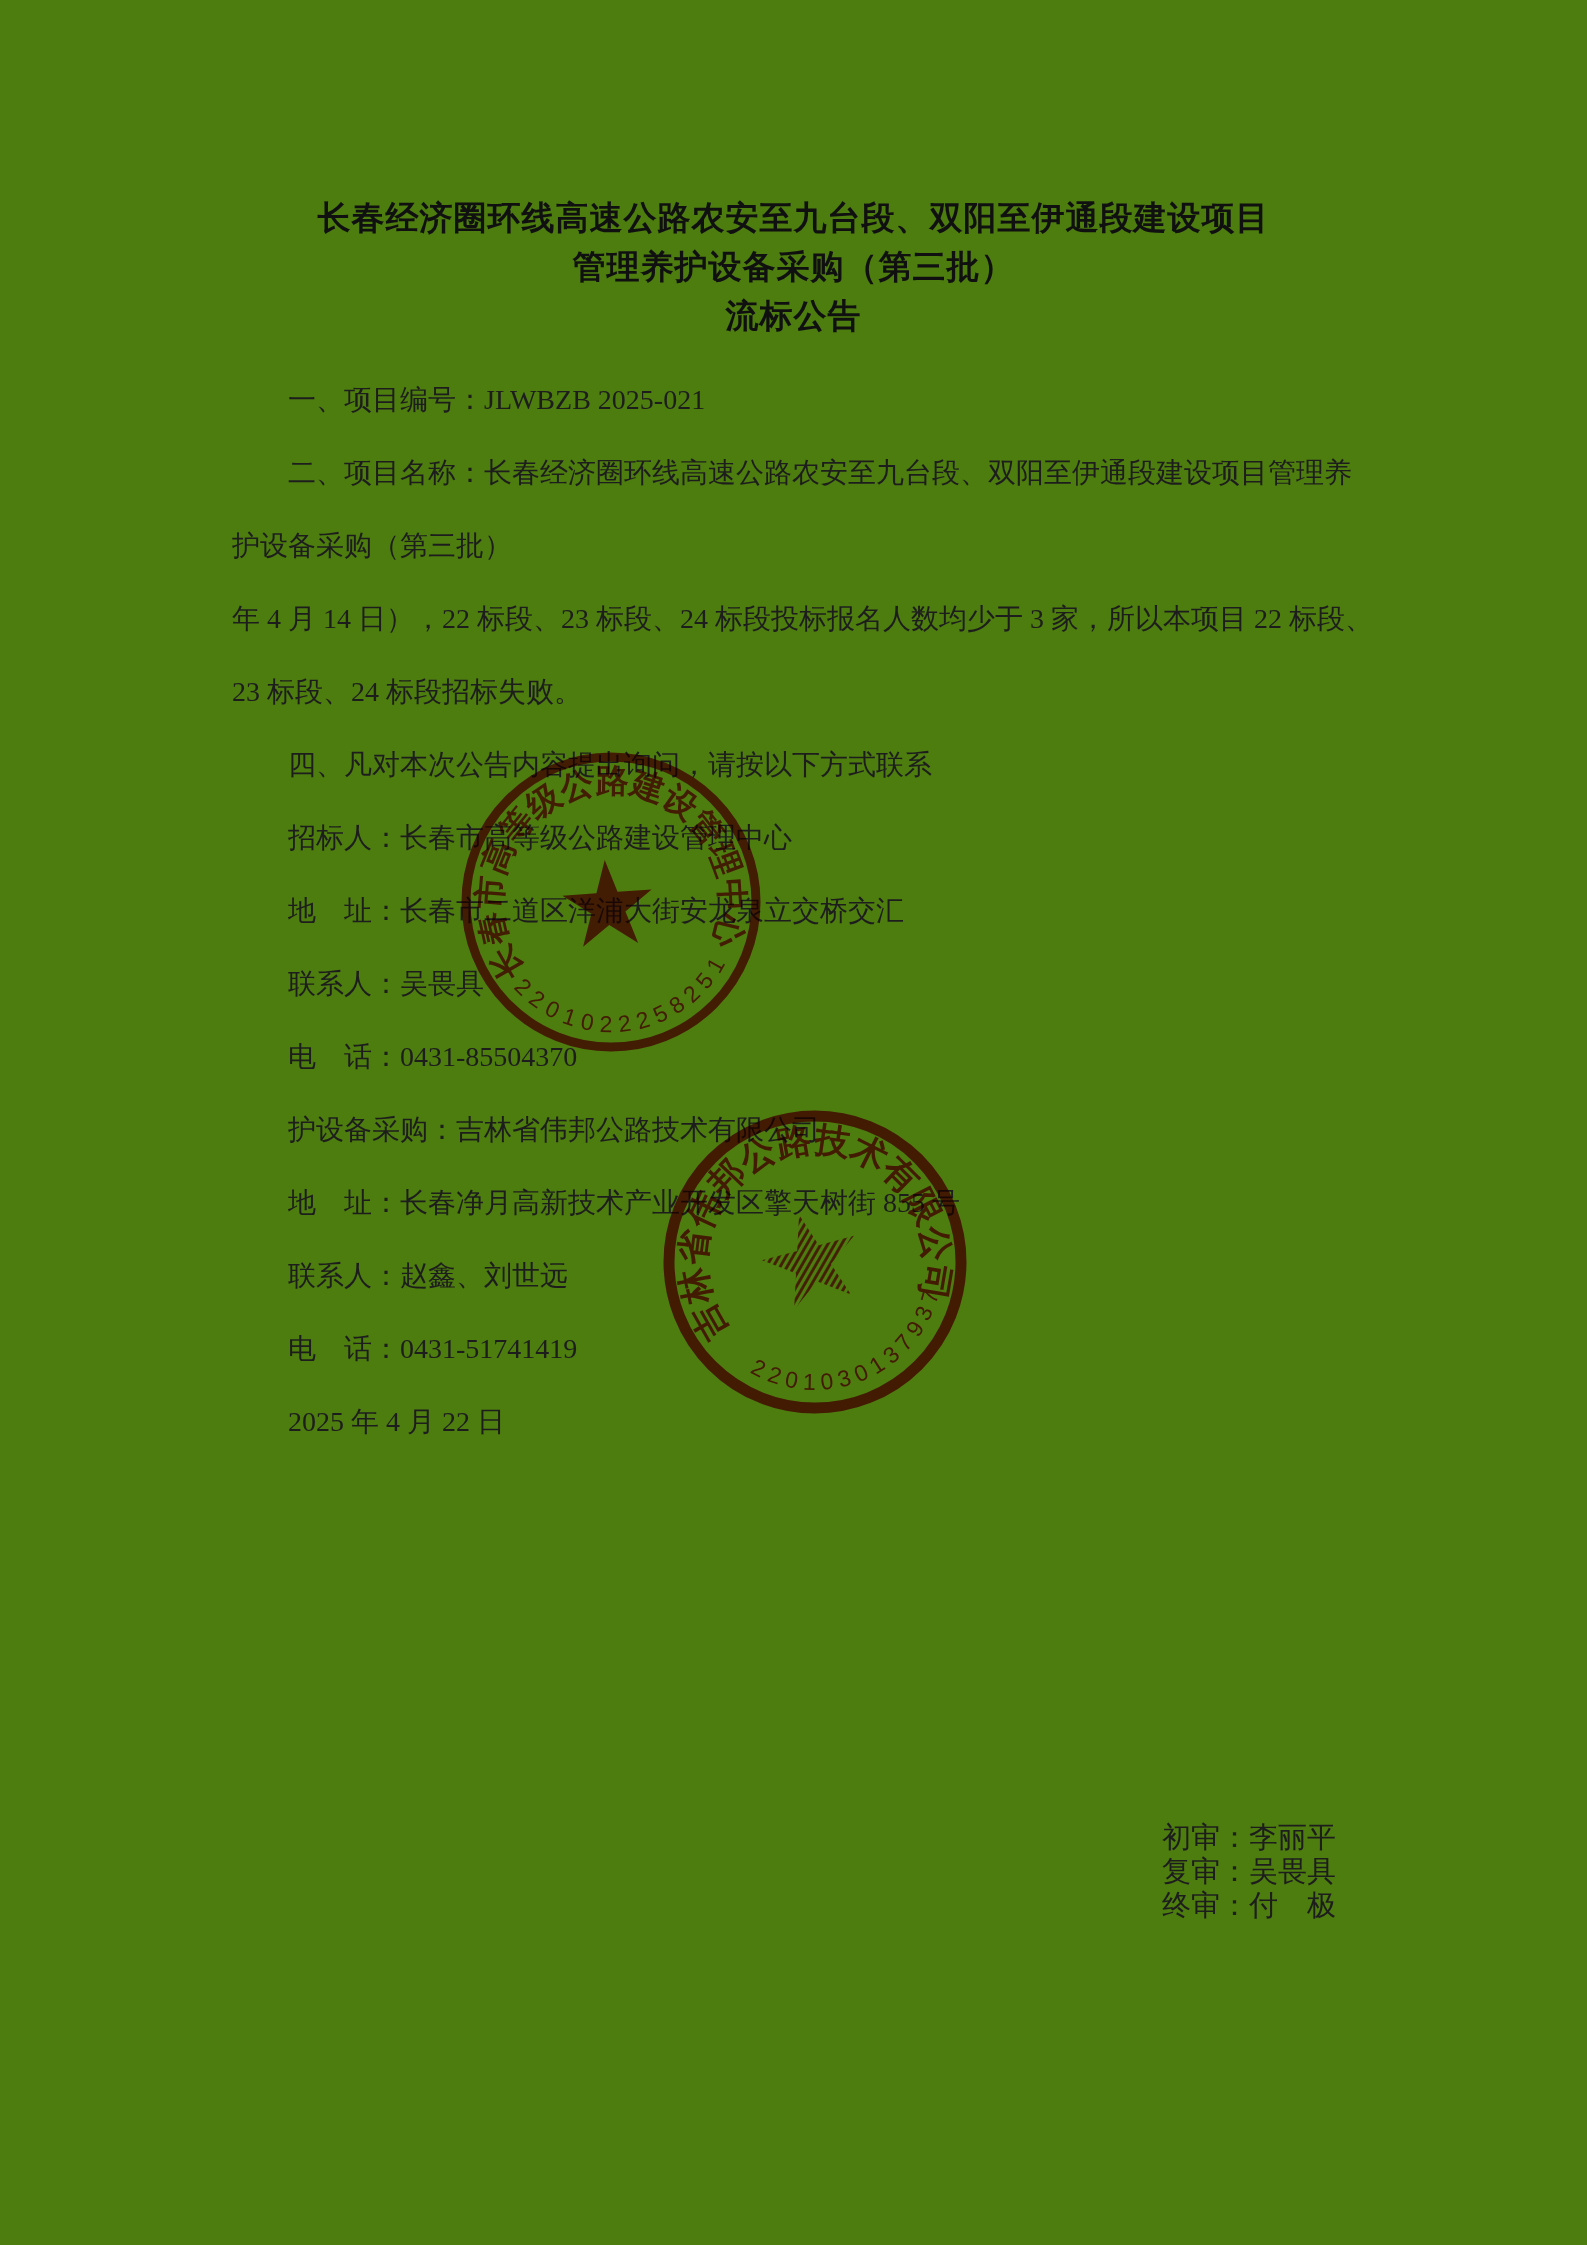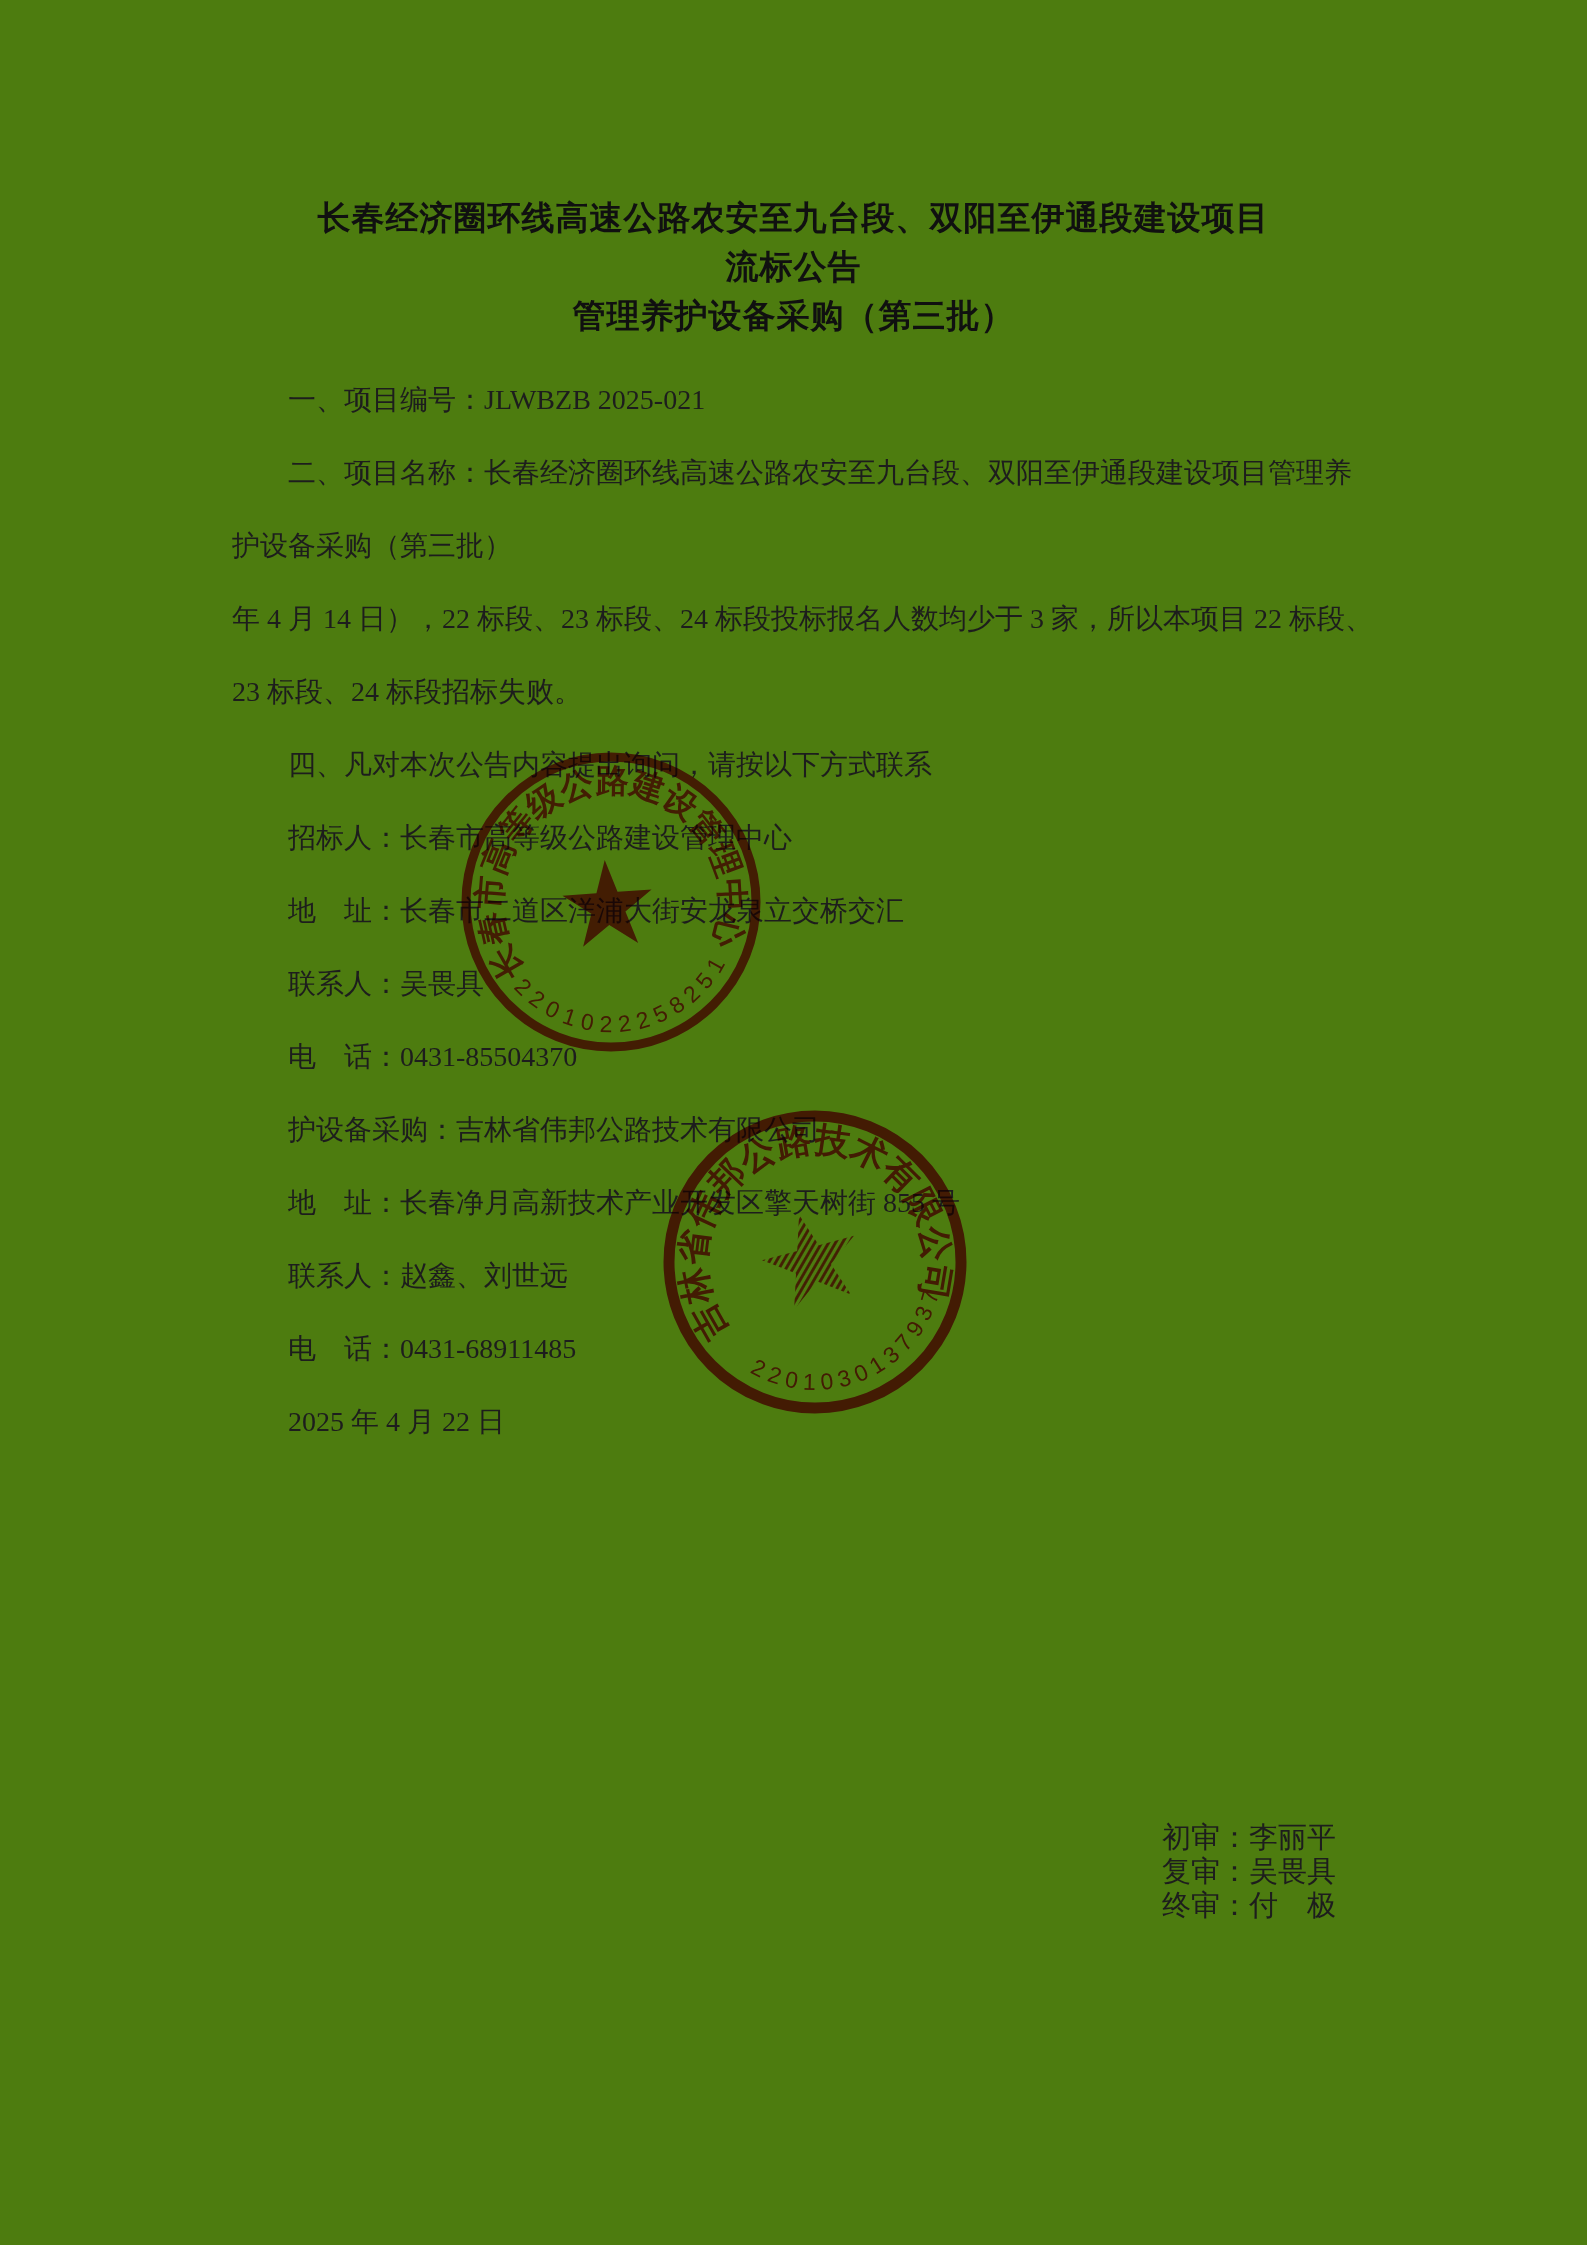--- a/index.html
+++ b/index.html
@@ -58,39 +58,39 @@
     pointer-events: none;
   }
 </style>
 </head>
 <body>
 
 <div class="page">
 
   <div class="title-block">
     <div>长春经济圈环线高速公路农安至九台段、双阳至伊通段建设项目</div>
+    <div>管理养护设备采购（第三批）</div>
     <div>流标公告</div>
-    <div>管理养护设备采购（第三批）</div>
   </div>
 
   <div class="body-block">
     <div class="line indent">一、项目编号：JLWBZB 2025-021</div>
     <div class="line indent">二、项目名称：长春经济圈环线高速公路农安至九台段、双阳至伊通段建设项目管理养</div>
     <div class="line">护设备采购（第三批）</div>
     <div class="line">年 4 月 14 日），22 标段、23 标段、24 标段投标报名人数均少于 3 家，所以本项目 22 标段、</div>
     <div class="line">23 标段、24 标段招标失败。</div>
     <div class="line indent">四、凡对本次公告内容提出询问，请按以下方式联系</div>
     <div class="line indent">招标人：长春市高等级公路建设管理中心</div>
     <div class="line indent">地　址：长春市二道区洋浦大街安龙泉立交桥交汇</div>
     <div class="line indent">联系人：吴畏具</div>
     <div class="line indent">电　话：0431-85504370</div>
     <div class="line indent">护设备采购：吉林省伟邦公路技术有限公司</div>
     <div class="line indent">地　址：长春净月高新技术产业开发区擎天树街 855 号</div>
     <div class="line indent">联系人：赵鑫、刘世远</div>
-    <div class="line indent">电　话：0431-68911485</div>
+    <div class="line indent">电　话：0431-51741419</div>
     <div class="line indent">2025 年 4 月 22 日</div>
   </div>
 
   <div class="audit-block">
     <div>初审：李丽平</div>
     <div>复审：吴畏具</div>
     <div>终审：付　极</div>
   </div>
 
   <svg class="seal-overlay" width="1587" height="2245" viewBox="0 0 1587 2245" xmlns="http://www.w3.org/2000/svg">

